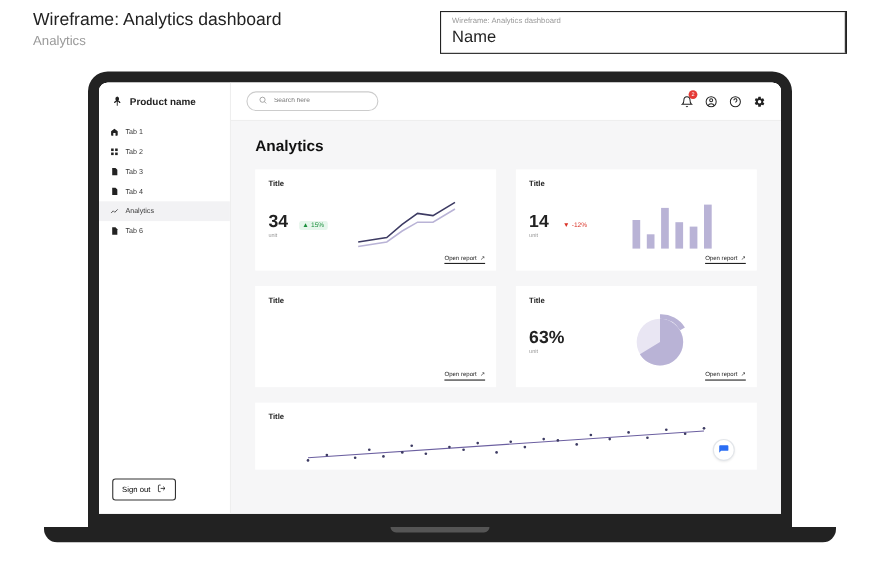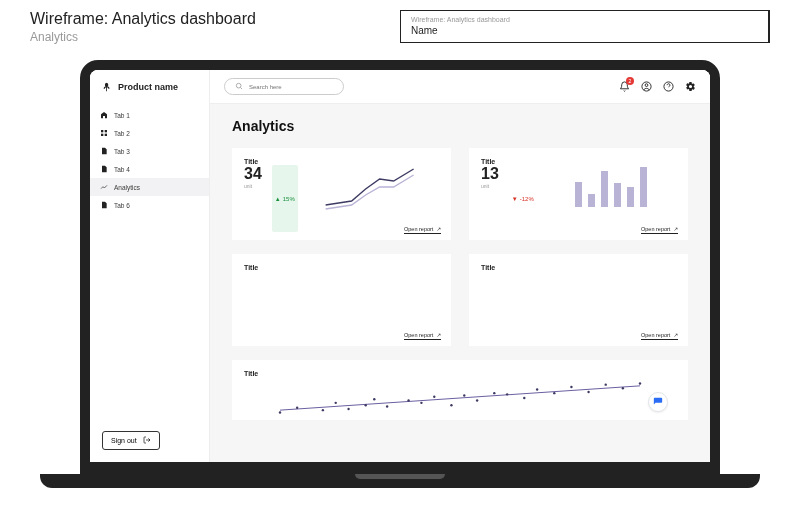--- a/index.html
+++ b/index.html
@@ -26,21 +26,21 @@
     border: 1px solid #222;
     display: flex;
     width: 370px;
     font-size: 9px;
     color: #333;
   }
   .meta-col { padding: 5px 10px 6px 10px; }
   .meta-col:first-child { flex: 1.6; border-right: 1px solid #222; }
   .meta-col:last-child { flex: 1; }
   .meta-label { color: #999; font-size: 7px; margin-bottom: 2px; }
-  .meta-value { font-size: 10px; color: #222; }
+  .meta-value { font-size: 15px; color: #222; }
 
   
   .device-outer {
     width: 640px;
     margin: 8px auto 0 auto;
     position: relative;
   }
   .laptop-body {
     border: 10px solid #222;
     border-bottom-width: 18px;
@@ -174,21 +174,21 @@
   .card {
     background: #fff;
     flex: 1;
     padding: 10px 12px 8px 12px;
     position: relative;
     display: flex;
     flex-direction: column;
     min-height: 92px;
   }
   .card-title { font-size: 7px; font-weight: 700; }
-  .card-body { display:flex; flex: 1; gap: 10px; }
+  .card-body { display:flex; align-items:center; flex: 1; gap: 10px; }
   .metric { display:flex; flex-direction:column; }
   .metric-value { font-size: 16px; font-weight: 800; }
   .metric-unit { font-size: 5px; color: #999; }
   .delta { font-size: 6px; padding: 1px 3px; border-radius: 2px; display:inline-flex; align-items:center; gap:2px; }
   .delta.up { background: #e6f6ec; color: #1a8f3c; }
   .delta.down { color: #d93025; }
   .open-report {
     position: absolute;
     right: 10px; bottom: 6px;
     font-size: 5.5px;
@@ -394,21 +394,21 @@
               <a class="open-report">
                 <span>Open report</span>
                 <span>↗</span>
               </a>
             </div>
 
             <div class="card">
               <div class="card-title">Title</div>
               <div class="card-body">
                 <div class="metric">
-                  <span class="metric-value">13</span>
+                  <span class="metric-value">14</span>
                   <span class="metric-unit">unit</span>
                 </div>
                 <span class="delta down">
                   <span>▼</span>
                   <span>-12%</span>
                 </span>
                 <div class="bars" id="bars1">
                     <div class="bar" style="height: 25.4545px;"></div>
                     <div class="bar" style="height: 12.7273px;"></div>
                     <div class="bar" style="height: 36.3636px;"></div>
@@ -429,20 +429,33 @@
             <div class="card">
               <div class="card-title">Title</div>
               <a class="open-report">
                 <span>Open report</span>
                 <span>↗</span>
               </a>
             </div>
 
             <div class="card">
               <div class="card-title">Title</div>
+              <div class="card-body">
+                <div class="metric">
+                  <span class="metric-value">63%</span>
+                  <span class="metric-unit">unit</span>
+                </div>
+                <div style="flex:1; display:flex; justify-content:center">
+                  <svg class="donut" viewBox="0 0 42 42">
+                    <circle cx="21" cy="21" r="15.9" fill="#e9e6f3"></circle>
+                    <path d="M21 5.1 A15.9 15.9 0 1 1 7.3 29.3 L21 21 Z" fill="#b9b3d6"></path>
+                    <path d="M21 5.1 A15.9 15.9 0 0 1 34.7 12.9 L38 11 A19 19 0 0 0 21 2 Z" fill="#b9b3d6"></path>
+                  </svg>
+                </div>
+              </div>
               <a class="open-report">
                 <span>Open report</span>
                 <span>↗</span>
               </a>
             </div>
           </div>
 
           <div class="wide-card">
             <div class="card-title">Title</div>
             <svg class="scatter" viewBox="0 0 400 42" id="scatter">

